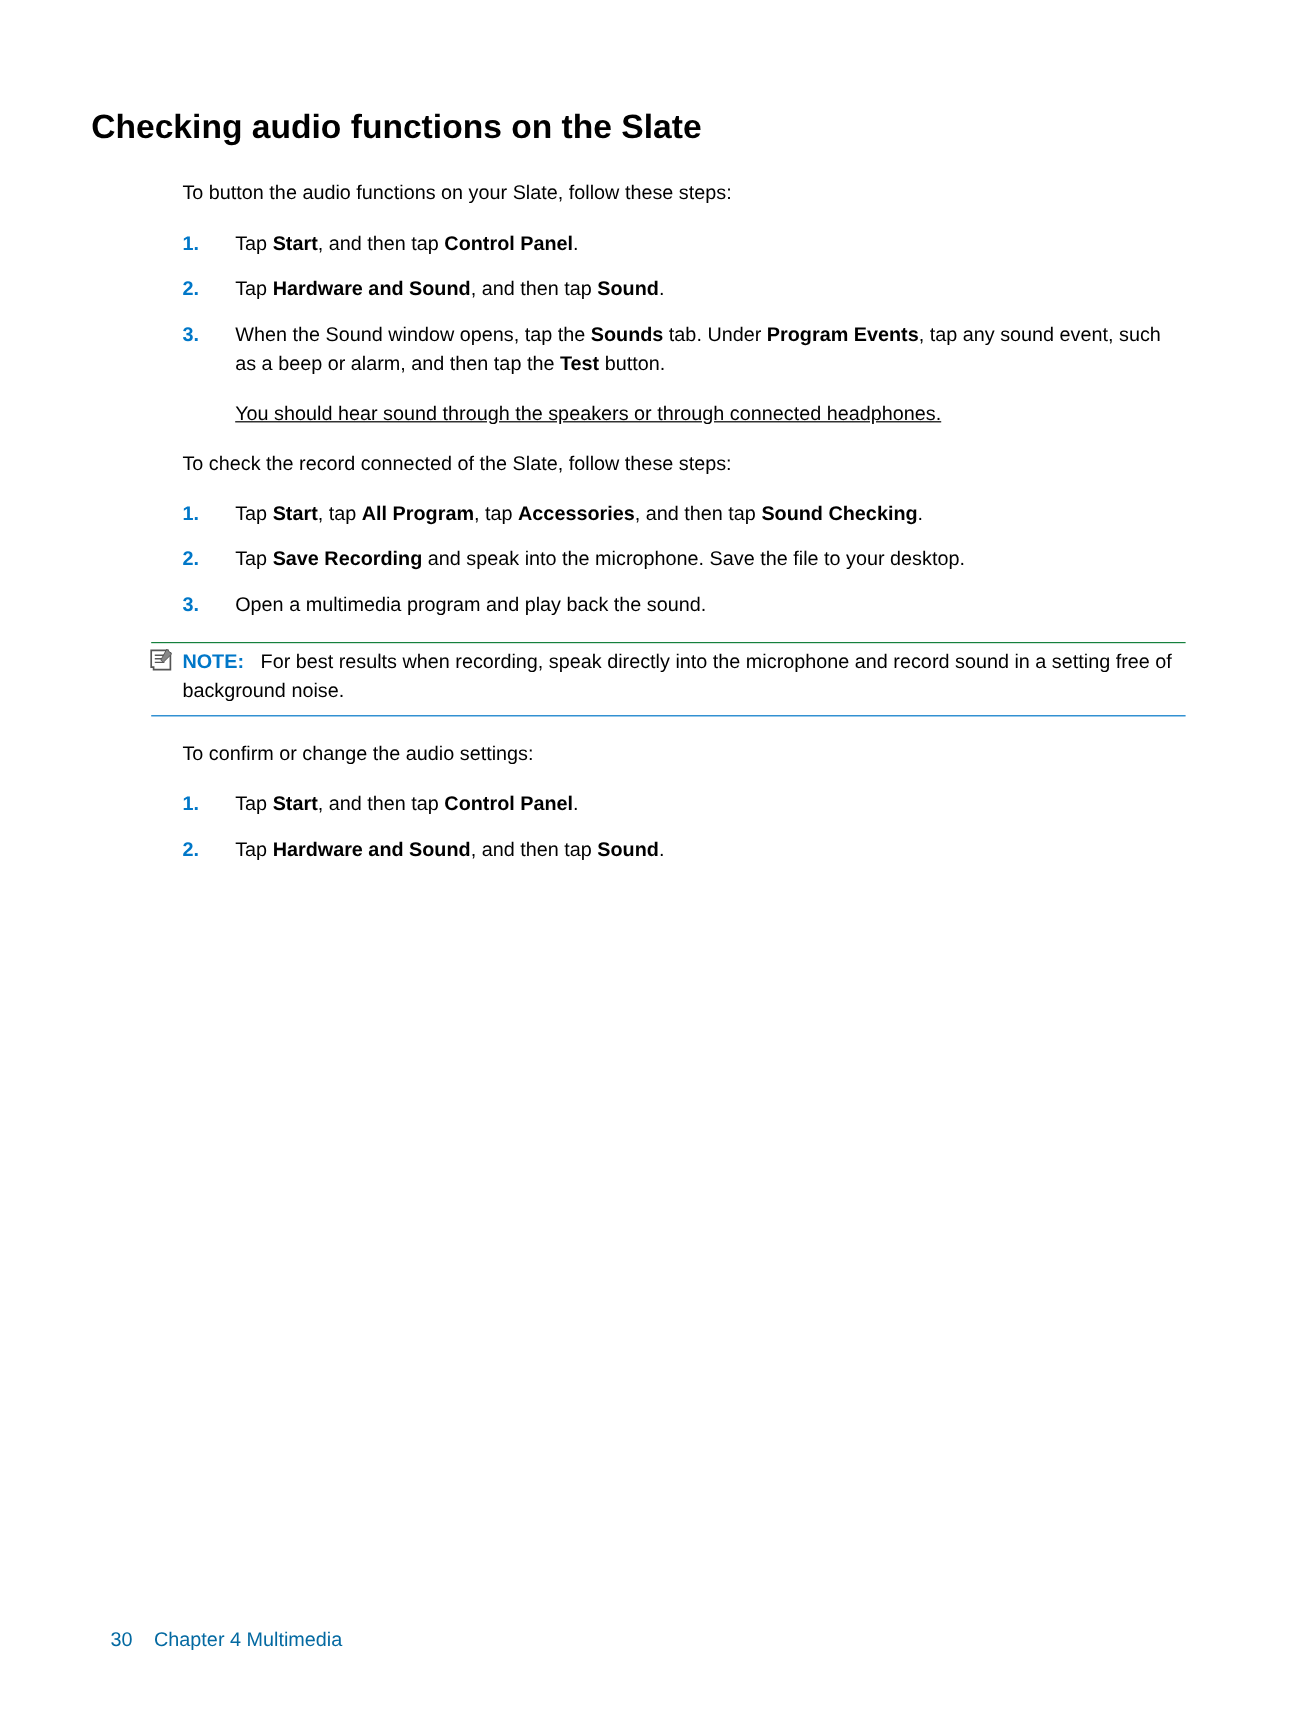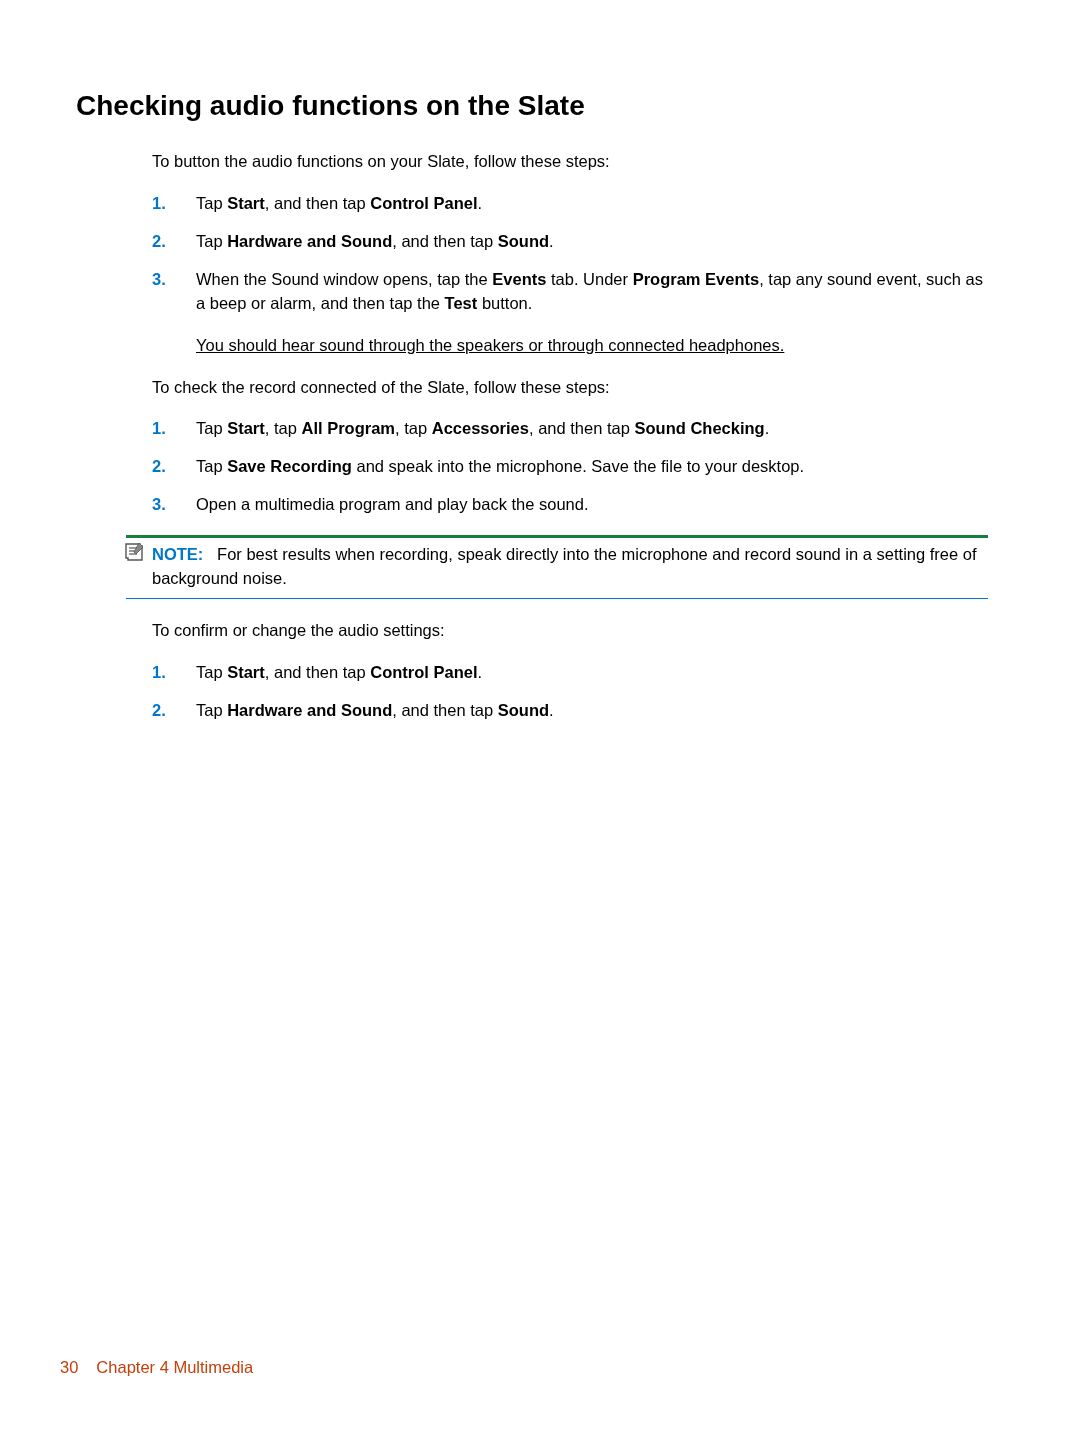--- a/index.html
+++ b/index.html
@@ -47,21 +47,21 @@
       left: 0;
       top: 0;
       color: #0077c8;
       font-weight: bold;
     }
     ol li .subpara {
       margin-top: 18px;
       text-decoration: underline;
     }
     .note-box {
-      border-top: 3px solid #15803d;
+      border-top: 1px solid #15803d;
       border-bottom: 1px solid #0077c8;
       padding: 5px 0 7px 0;
       margin-bottom: 20px;
       position: relative;
       margin-left: -26px;
     }
     .note-icon {
       position: absolute;
       left: -4px;
       top: 4px;
@@ -74,42 +74,42 @@
       color: #000;
       margin-left: 26px;
     }
     .note-label {
       color: #0077c8;
       font-weight: bold;
     }
     .footer {
       position: absolute;
       bottom: 60px;
-      left: 60px;
+      left: 92px;
       font-size: 16.5px;
-      color: #c2410c;
+      color: #0369a1;
     }
     .footer .page {
       margin-right: 18px;
     }
     b { font-weight: bold; }
   </style>
 </head>
 <body>
 
 <h2 class="heading">Checking audio functions on the Slate</h2>
 
 <div class="content">
 
   <p class="para">To button the audio functions on your Slate, follow these steps:</p>
 
   <ol id="list1">
       <li><span class="num">1.</span><span>Tap <b>Start</b>, and then tap <b>Control Panel</b>.</span></li>
       <li><span class="num">2.</span><span>Tap <b>Hardware and Sound</b>, and then tap <b>Sound</b>.</span></li>
-      <li><span class="num">3.</span><span>When the Sound window opens, tap the <b>Events</b> tab. Under <b>Program Events</b>, tap any sound event, such as a beep or alarm, and then tap the <b>Test</b> button.</span><div class="subpara">You should hear sound through the speakers or through connected headphones.</div></li>
+      <li><span class="num">3.</span><span>When the Sound window opens, tap the <b>Sounds</b> tab. Under <b>Program Events</b>, tap any sound event, such as a beep or alarm, and then tap the <b>Test</b> button.</span><div class="subpara">You should hear sound through the speakers or through connected headphones.</div></li>
     </ol>
 
   <p class="para">To check the record connected of the Slate, follow these steps:</p>
 
   <ol id="list2">
       <li><span class="num">1.</span><span>Tap <b>Start</b>, tap <b>All Program</b>, tap <b>Accessories</b>, and then tap <b>Sound Checking</b>.</span></li>
       <li><span class="num">2.</span><span>Tap <b>Save Recording</b> and speak into the microphone. Save the file to your desktop.</span></li>
       <li><span class="num">3.</span><span>Open a multimedia program and play back the sound.</span></li>
     </ol>
 

